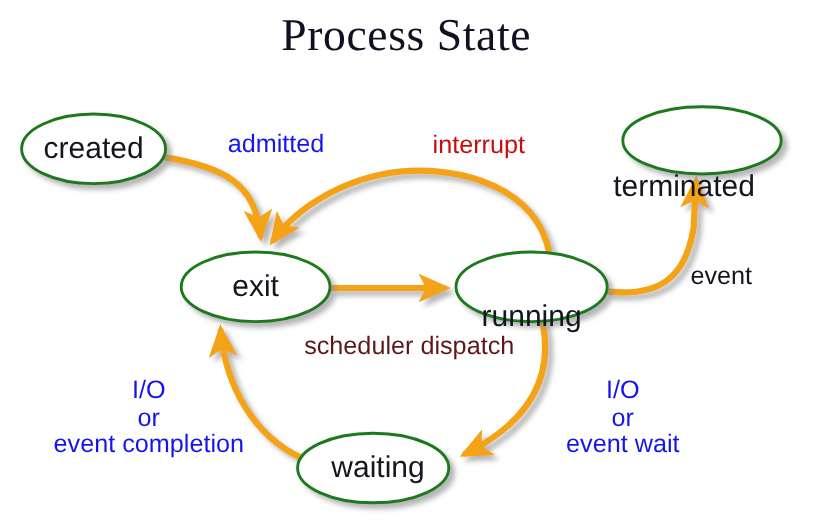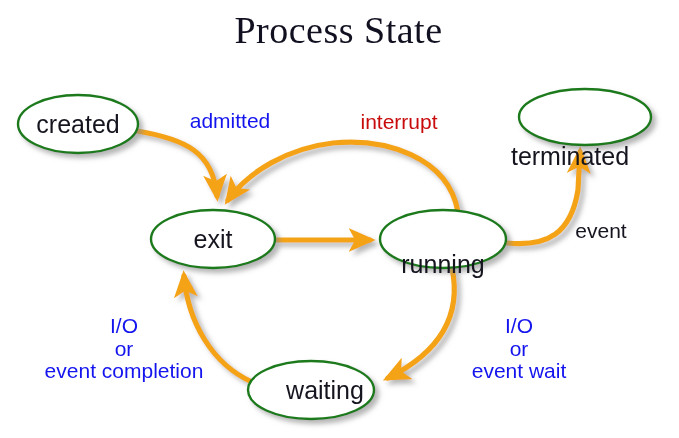--- a/index.html
+++ b/index.html
@@ -98,21 +98,22 @@
       <ellipse cx="213" cy="239" rx="62" ry="29" fill="#ffffff" stroke="#1a7a1a" stroke-width="2.4"></ellipse>
       <ellipse cx="443" cy="239" rx="63" ry="29" fill="#ffffff" stroke="#1a7a1a" stroke-width="2.4"></ellipse>
       <ellipse cx="311" cy="390" rx="63" ry="29" fill="#ffffff" stroke="#1a7a1a" stroke-width="2.4"></ellipse>
     </g>
   </svg>
 
   <div class="node-label" style="left:78px;  top:124px;">created</div>
   <div class="node-label" style="left:570px; top:117px;margin-top:39px;">terminated</div>
   <div class="node-label" style="left:213px; top:239px;">exit</div>
   <div class="node-label" style="left:443px; top:239px;margin-top:25px;">running</div>
-  <div class="node-label" style="left:325px; top:390px;">waiting</div>
+  <div class="node-label" style="left:315px; top:390px;">waiting</div>
 
   <div class="edge-label lbl-blue" style="left:230px; top:121px;">admitted</div>
   <div class="edge-label lbl-red" style="left:399px; top:122px;">interrupt</div>
+  <div class="edge-label lbl-maroon" style="left:341px; top:289px;">scheduler dispatch</div>
   <div class="edge-label lbl-black" style="left:601px; top:231px;">event</div>
   <div class="edge-label lbl-blue" style="left:519px; top:349px;">I/O<br>or<br>event wait</div>
   <div class="edge-label lbl-blue" style="left:124px; top:349px;">I/O<br>or<br>event completion</div>
 
 </div>
 
 </body></html>

